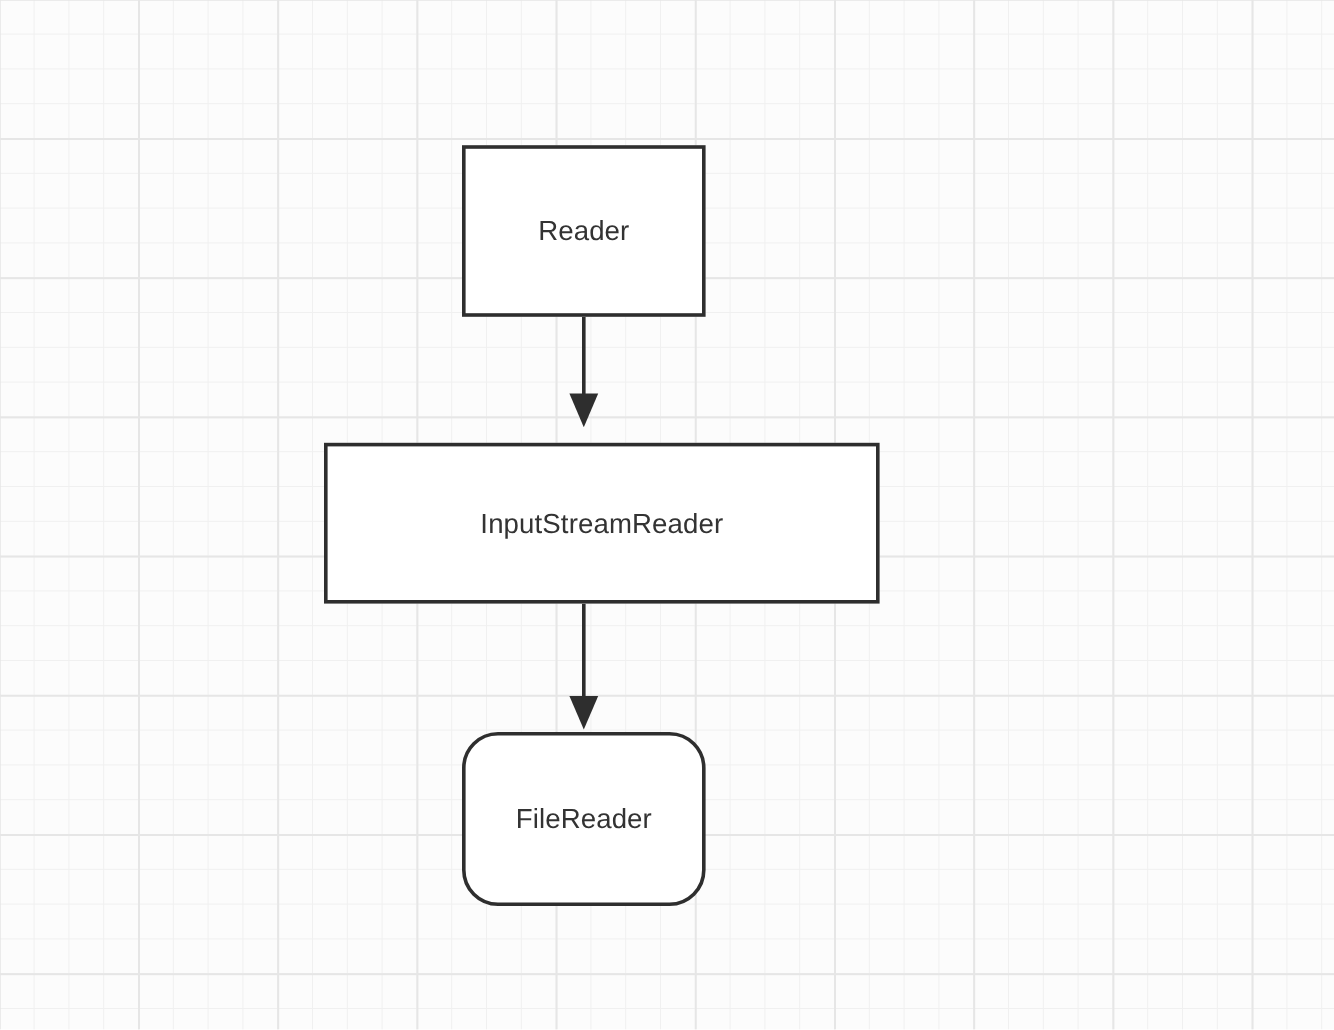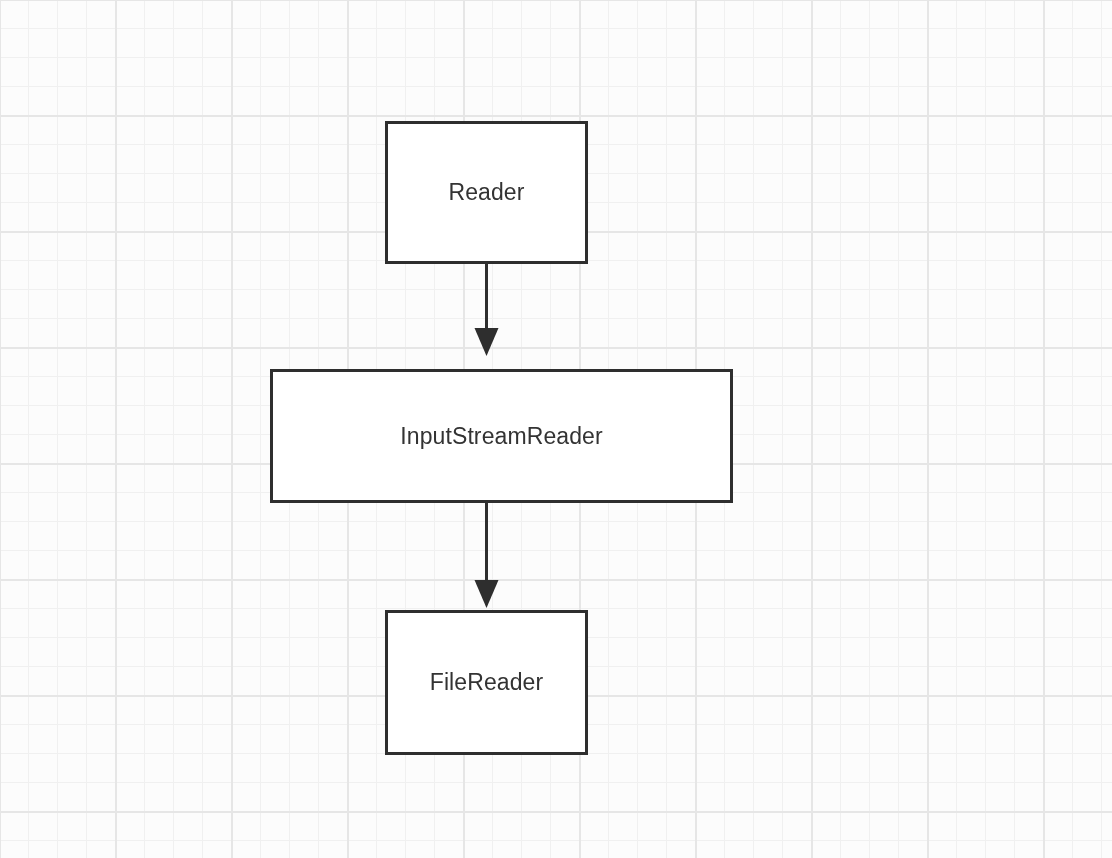--- a/index.html
+++ b/index.html
@@ -80,17 +80,17 @@
   </svg>
 
   <div class="node-box" style="left:385px; top:121px; width:203px; height:143px;">
     <span class="node-label">Reader</span>
   </div>
 
   <div class="node-box" style="left:254px; top:369px; width:463px; height:134px;margin-left:16px;">
     <span class="node-label">InputStreamReader</span>
   </div>
 
-  <div class="node-box" style="left:385px; top:610px; width:203px; height:145px;">
+  <div class="node-box" style="left:385px; top:610px; width:203px; height:145px;border-radius:30px;">
     <span class="node-label">FileReader</span>
   </div>
 
 </div>
 
 </body></html>

